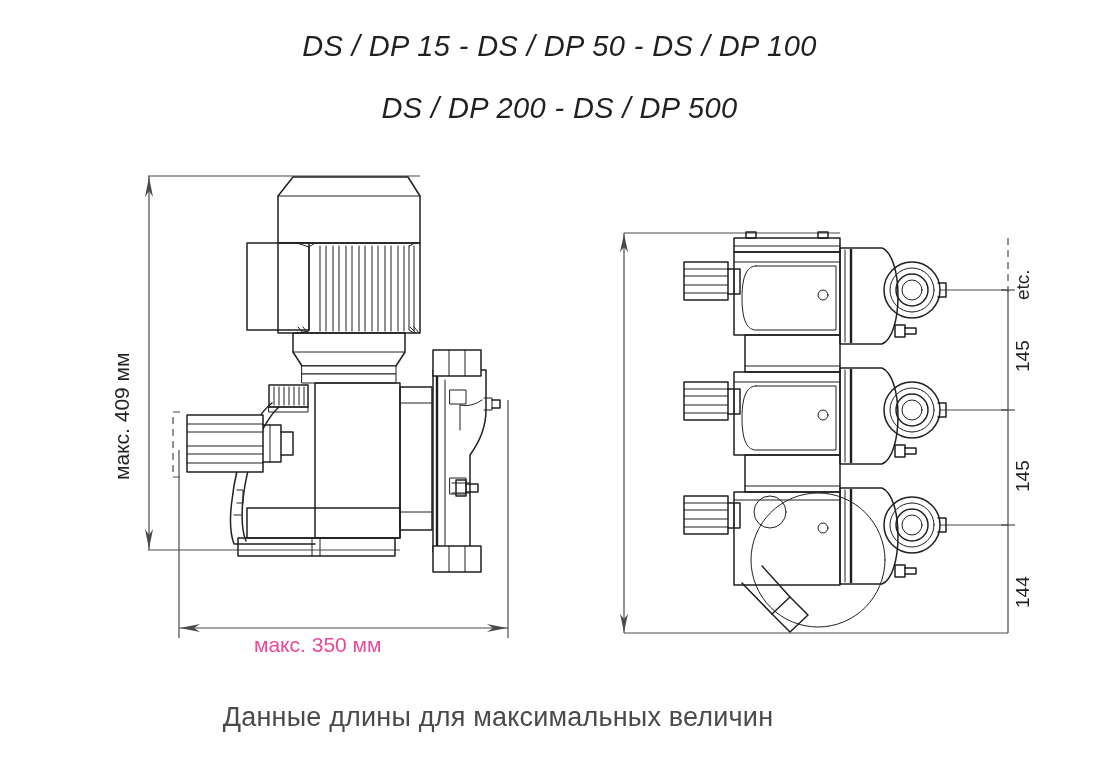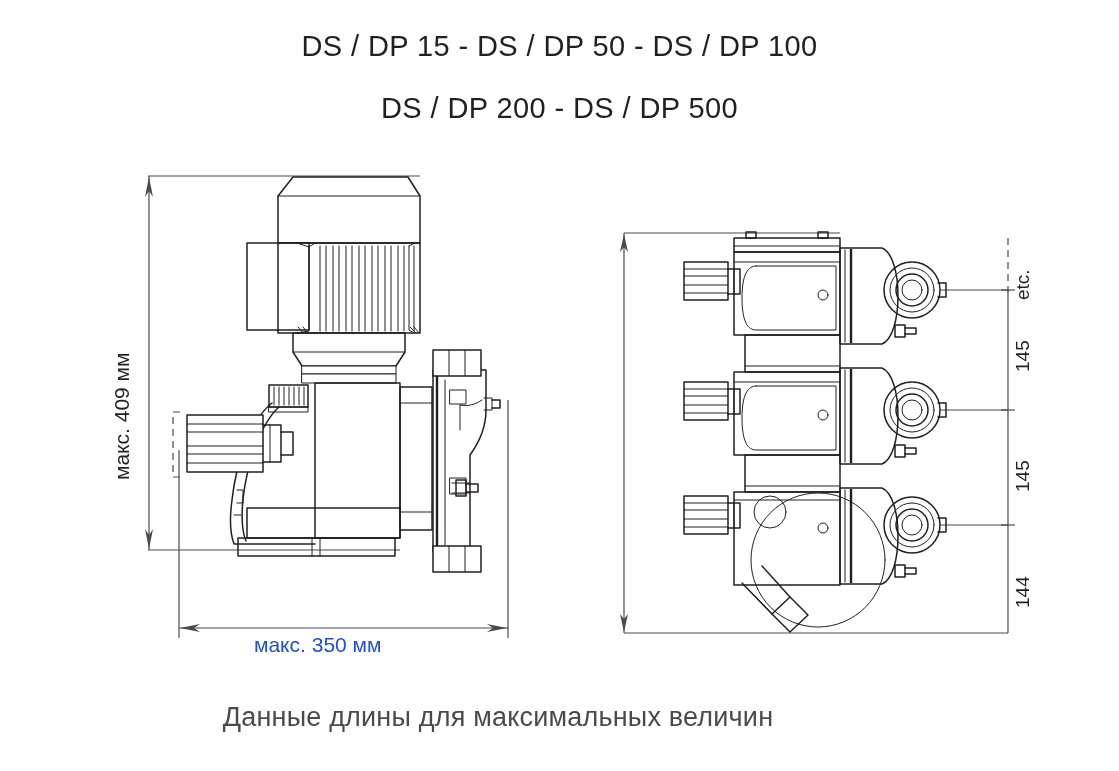--- a/index.html
+++ b/index.html
@@ -1,30 +1,30 @@
 <!DOCTYPE html>
 <html><head>
 <meta charset="utf-8">
 <style>
   html,body{margin:0;padding:0;background:#ffffff;}
   body{width:1119px;height:771px;overflow:hidden;
        font-family:"Liberation Sans","DejaVu Sans",sans-serif;color:#231f20;}
   #page{position:relative;width:1119px;height:771px;background:#fff;}
 
   .title-block{position:absolute;left:0;top:26px;width:1119px;text-align:center;}
-  .title-line{font-size:29px;letter-spacing:.4px;color:#231f20;line-height:40px;white-space:pre;}
+  .title-line{font-size:29px;letter-spacing:.4px;color:#231f20;line-height:40px;white-space:pre;font-style:italic;}
   .title-line.l2{margin-top:22px;}
 
   .caption{position:absolute;left:0;top:702px;width:996px;text-align:center;
            font-size:27px;color:#4a4a4a;font-weight:300;letter-spacing:.2px;}
 
   .vlabel{position:absolute;transform-origin:0 0;transform:rotate(-90deg);
           white-space:nowrap;font-size:21px;color:#231f20;}
   .vlabel.small{font-size:19px;}
-  .hlabel{position:absolute;white-space:nowrap;font-size:21px;color:#1d4ed8;}
+  .hlabel{position:absolute;white-space:nowrap;font-size:21px;color:#ec4899;}
 
   svg{position:absolute;left:0;top:0;}
   .ln{fill:none;stroke:#231f20;stroke-width:1.5;stroke-linejoin:round;stroke-linecap:round;}
   .ln-t{fill:none;stroke:#231f20;stroke-width:1;stroke-linejoin:round;stroke-linecap:round;}
   .ln-h{fill:none;stroke:#231f20;stroke-width:2.4;stroke-linejoin:round;}
   .dim{fill:none;stroke:#4a4a4a;stroke-width:1.2;}
   .dim-d{fill:none;stroke:#4a4a4a;stroke-width:1.2;stroke-dasharray:7 5;}
   .fill-w{fill:#ffffff;}
   .arrow{fill:#4a4a4a;stroke:none;}
 </style>

